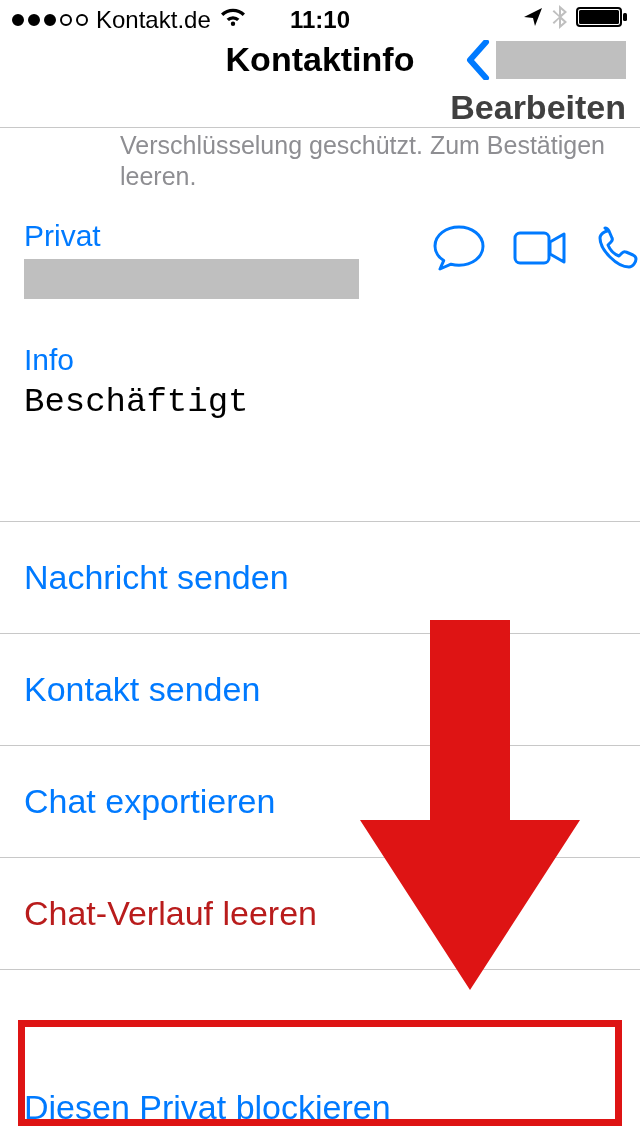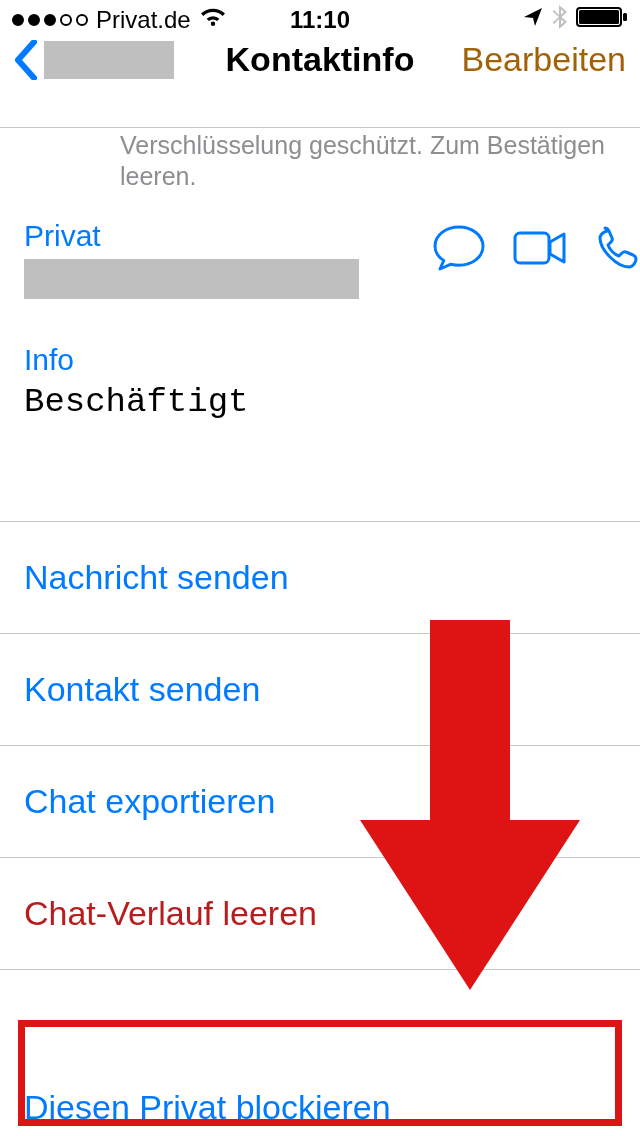--- a/index.html
+++ b/index.html
@@ -9,26 +9,26 @@
   
   .status-bar { height: 40px; display: flex; align-items: center; justify-content: space-between; padding: 0 12px; font-size: 24px; font-weight: 500; }
   .status-left, .status-right { display: flex; align-items: center; gap: 8px; }
   .dots { display: flex; gap: 4px; }
   .dot { width: 12px; height: 12px; border-radius: 50%; border: 2px solid #000; }
   .dot.filled { background: #000; }
   .status-time { position: absolute; left: 50%; transform: translateX(-50%); font-weight: 600; }
   .wifi-icon, .loc-icon, .bt-icon, .bat-icon { display: inline-block; }
 
   
-  .nav-bar { height: 88px; border-bottom: 1px solid #c8c8c8; display: flex; align-items: flex-start; justify-content: space-between; padding: 0 14px; position: relative; }
+  .nav-bar { height: 88px; border-bottom: 1px solid #c8c8c8; display: flex; align-items: flex-end; justify-content: space-between; padding: 0 14px; position: relative; flex-direction: column; }
   .nav-back { display: flex; align-items: center; color: #007aff; font-size: 34px; }
   .nav-back-chevron { width: 24px; height: 40px; }
   .nav-back-redact { width: 130px; height: 38px; background: #bfbfbf; margin-left: 6px; }
   .nav-title { position: absolute; left: 50%; transform: translateX(-50%); font-size: 34px; font-weight: 600; }
-  .nav-edit { color: #a16207; font-size: 34px; }
+  .nav-edit { color: #404040; font-size: 34px; font-weight: bold; }
 
   
   .content { padding: 0; }
 
   .enc-note { color: #8e8e92; font-size: 25px; line-height: 1.25; padding: 0 24px 0 120px; margin-top: 2px; }
 
   .section { padding: 0 24px; }
 
   .privat-block { margin-top: 26px; position: relative; }
   .privat-label { color: #007aff; font-size: 30px; }
@@ -57,21 +57,21 @@
 
 <div class="status-bar">
   <div class="status-left">
     <span class="dots">
       <span class="dot filled"></span>
         <span class="dot filled"></span>
         <span class="dot filled"></span>
         <span class="dot"></span>
         <span class="dot"></span>
     </span>
-    <span>Privat.de</span>
+    <span>Kontakt.de</span>
     <span class="wifi-icon">
       <svg width="28" height="22" viewBox="0 0 28 22">
           <path d="M14 20a2.2 2.2 0 1 0 0-4.4 2.2 2.2 0 0 0 0 4.4zm-6.4-7.2a9 9 0 0 1 12.8 0l-2.3 2.3a5.8 5.8 0 0 0-8.2 0l-2.3-2.3zM2 7.6a17 17 0 0 1 24 0l-2.3 2.3a13.8 13.8 0 0 0-19.4 0L2 7.6z" fill="#000"></path>
         </svg>
     </span>
   </div>
   <div class="status-time">11:10</div>
   <div class="status-right">
     <span class="loc-icon">
       <svg width="22" height="22" viewBox="0 0 22 22">

